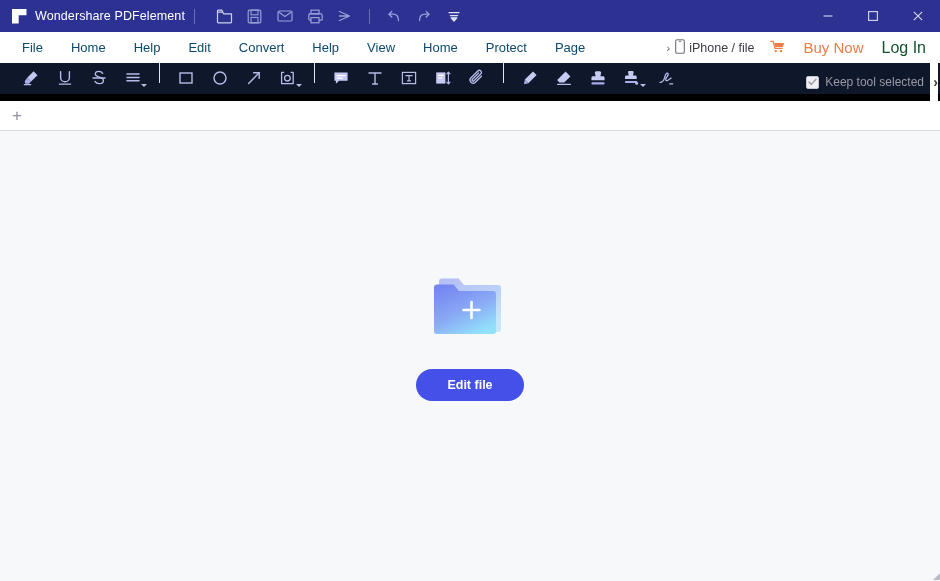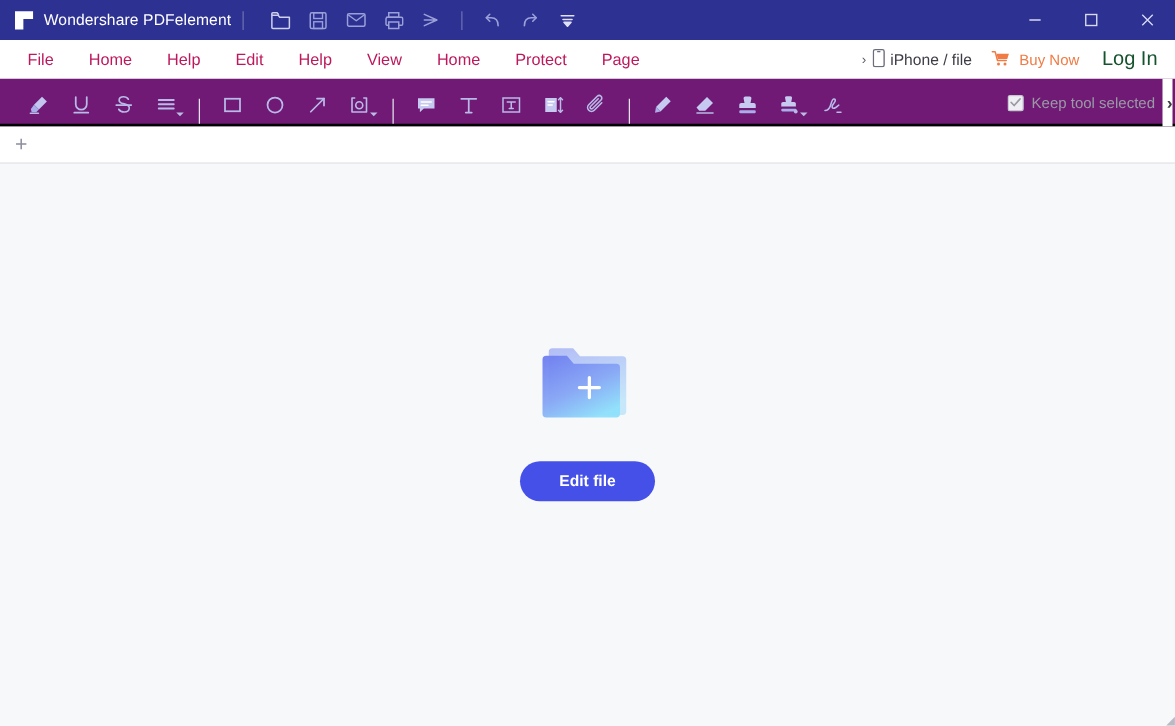--- a/index.html
+++ b/index.html
@@ -71,21 +71,21 @@
   
   .menubar {
     height: 31px; flex: 0 0 31px;
     background: #ffffff;
     display: flex; align-items: center;
     position: relative;
     padding-left: 8px;
   }
   .menu-item {
     font-size: 13px;
-    color: #be185d;
+    color: #0c4a6e;
     padding: 0 14px;
     line-height: 31px;
     height: 31px;
     cursor: pointer;
     white-space: nowrap;
     position: relative;
   }
   .menu-item.active { color: #4b57d6; }
   .menu-item.active::after {
     content: "";
@@ -97,38 +97,38 @@
   .menu-right {
     position: absolute; right: 10px; top: 0;
     height: 31px; display: flex; align-items: center;
   }
   .device-link {
     display: flex; align-items: center; gap: 4px;
     font-size: 12.5px; color: #3c3c46;
     cursor: pointer; margin-right: 16px;
   }
   .buy-link {
-    display: flex; align-items: center; gap: 7px;
-    font-size: 12px; color: #f07b45;
+    display: flex; align-items: center; gap: 18px;
+    font-size: 15px; color: #f07b45;
     cursor: pointer; margin-right: 18px;
   }
   .login-link {
     font-size: 16px; color: #14532d; cursor: pointer;
     margin-right: 4px;
   }
   .chev-r { font-size: 11px; color: #5a5a66; margin-right: 1px; }
 
   
   .toolbar {
     height: 38px; flex: 0 0 38px;
-    background: #701a75;
-    display: flex; align-items: flex-end;
+    background: #0f172a;
+    display: flex; align-items: flex-start;
     padding-left: 14px;
     position: relative;
-    border-bottom: 2px solid #000000;
+    border-bottom: 7px solid #000000;
   }
   .tool {
     width: 34px; height: 30px;
     display: flex; align-items: center; justify-content: center;
     cursor: pointer; border-radius: 3px;
     position: relative;
   }
   .tool svg { display: block; }
   .caret {
     position: absolute; right: 3px; bottom: 6px;
@@ -306,20 +306,21 @@
           </svg>
       </div>
     </div>
   </div>
 
   <div class="menubar">
     <div class="menu-item">File</div>
     <div class="menu-item">Home</div>
     <div class="menu-item">Help</div>
     <div class="menu-item">Edit</div>
+    <div class="menu-item">Convert</div>
     <div class="menu-item">Help</div>
     <div class="menu-item">View</div>
     <div class="menu-item">Home</div>
     <div class="menu-item">Protect</div>
     <div class="menu-item">Page</div>
 
     <div class="menu-right">
       <div class="device-link">
         <span class="chev-r">›</span>
         <span>

